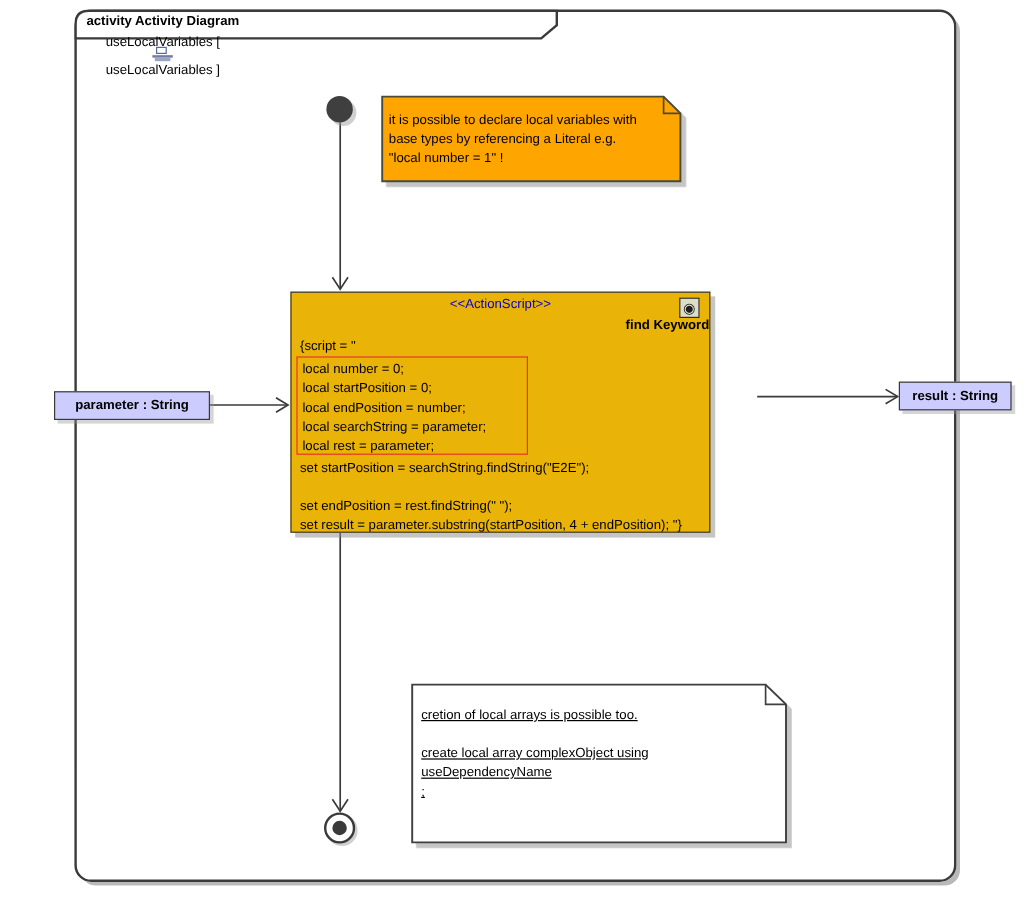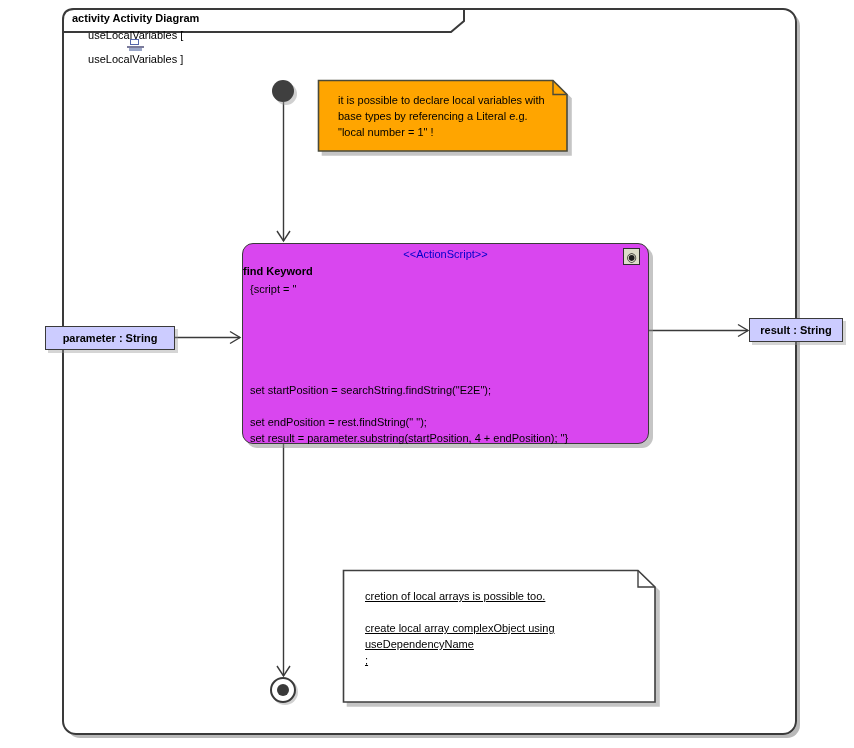--- a/index.html
+++ b/index.html
@@ -43,30 +43,30 @@
   }
   .final-node {
     left: 270px; top: 677px; width: 26px; height: 26px; border-radius: 50%;
     border: 2px solid #3a3a3a; background: #fff; box-sizing: border-box;
     display: flex; align-items: center; justify-content: center;
     z-index: 4; box-shadow: 2px 2px 0 rgba(150,150,150,.45);
   }
   .final-node .dot { width: 12px; height: 12px; border-radius: 50%; background: #3a3a3a; }
 
   .action-node {
-    left: 242px; top: 243px; width: 407px; height: 201px;
-    background: #d946ef; border: 1.5px solid #3a3a3a; border-radius: 11px;
+    left: 242px; top: 243px; width: 350px; height: 201px;
+    background: #eab308; border: 1.5px solid #3a3a3a; border-radius: 0;
     box-sizing: border-box; z-index: 4;
     box-shadow: 4px 4px 0 rgba(140,140,140,.5);
   }
   .action-node .stereotype {
     position: absolute; left: 0; right: 0; top: 4px; text-align: center; color: #0000cc;
   }
   .action-node .action-name {
-    position: absolute; left: 0; right: 0; top: 21px; text-align: left; font-weight: bold;
+    position: absolute; left: 0; right: 0; top: 21px; text-align: right; font-weight: bold;
   }
   .script-line { position: absolute; left: 7px; height: 16px; line-height: 16px; white-space: nowrap; }
   .highlight-box {
     position: absolute; left: 4px; top: 53px; width: 193px; height: 82px;
     border: 1.5px solid #e8362a; box-sizing: border-box;
   }
   .highlight-box .script-line { left: 4px; }
   .behavior-icon {
     position: absolute; right: 8px; top: 4px; width: 17px; height: 17px;
     border: 1.5px solid #2e2e2e; background: #ddddc9; box-sizing: border-box;
@@ -80,21 +80,21 @@
     display: flex; align-items: center; justify-content: center;
     font-weight: bold; z-index: 6; box-shadow: 3px 3px 0 rgba(150,150,150,.4);
     white-space: nowrap;
   }
   .param-input  { left: 5px;  top: 326px; width: 130px; margin-left: 40px; }
   .param-output { left: 749px; top: 318px; width: 94px; justify-content: center; }
 
   
   .note-svg { z-index: 4; filter: drop-shadow(4px 4px 0 rgba(150,150,150,.55)); }
   .note-text { z-index: 5; }
-  .note-text .line { height: 16px; line-height: 16px; white-space: nowrap; margin-left: 14px; }
+  .note-text .line { height: 16px; line-height: 16px; white-space: nowrap; }
 
   .edges { left: 0; top: 0; z-index: 3; pointer-events: none; }
   .edges * { pointer-events: stroke; }
 </style>
 </head>
 <body>
 
 <div class="abs frame"></div>
 
 <svg class="abs pentagon" width="404" height="26">
@@ -138,20 +138,27 @@
   <div class="line">"local number = 1" !</div>
 </div>
 
 <div class="abs action-node">
   <div class="stereotype">&lt;&lt;ActionScript&gt;&gt;</div>
   <div class="action-name">find Keyword</div>
   <div class="behavior-icon">◉</div>
 
   <div class="script-line" style="top:37px;">{script = "</div>
 
+  <div class="highlight-box">
+    <div class="script-line" style="top:2px;">local number = 0;</div>
+    <div class="script-line" style="top:18px;">local startPosition = 0;</div>
+    <div class="script-line" style="top:34px;">local endPosition = number;</div>
+    <div class="script-line" style="top:50px;">local searchString = parameter;</div>
+    <div class="script-line" style="top:66px;">local rest = parameter;</div>
+  </div>
 
   <div class="script-line" style="top:138px;">set startPosition = searchString.findString("E2E");</div>
   <div class="script-line" style="top:170px;">set endPosition = rest.findString(" ");</div>
   <div class="script-line" style="top:186px;">set result = parameter.substring(startPosition, 4 + endPosition); "}</div>
 </div>
 
 <div class="abs param-node param-input">
   <span>parameter : String</span>
 </div>
 <div class="abs param-node param-output">

